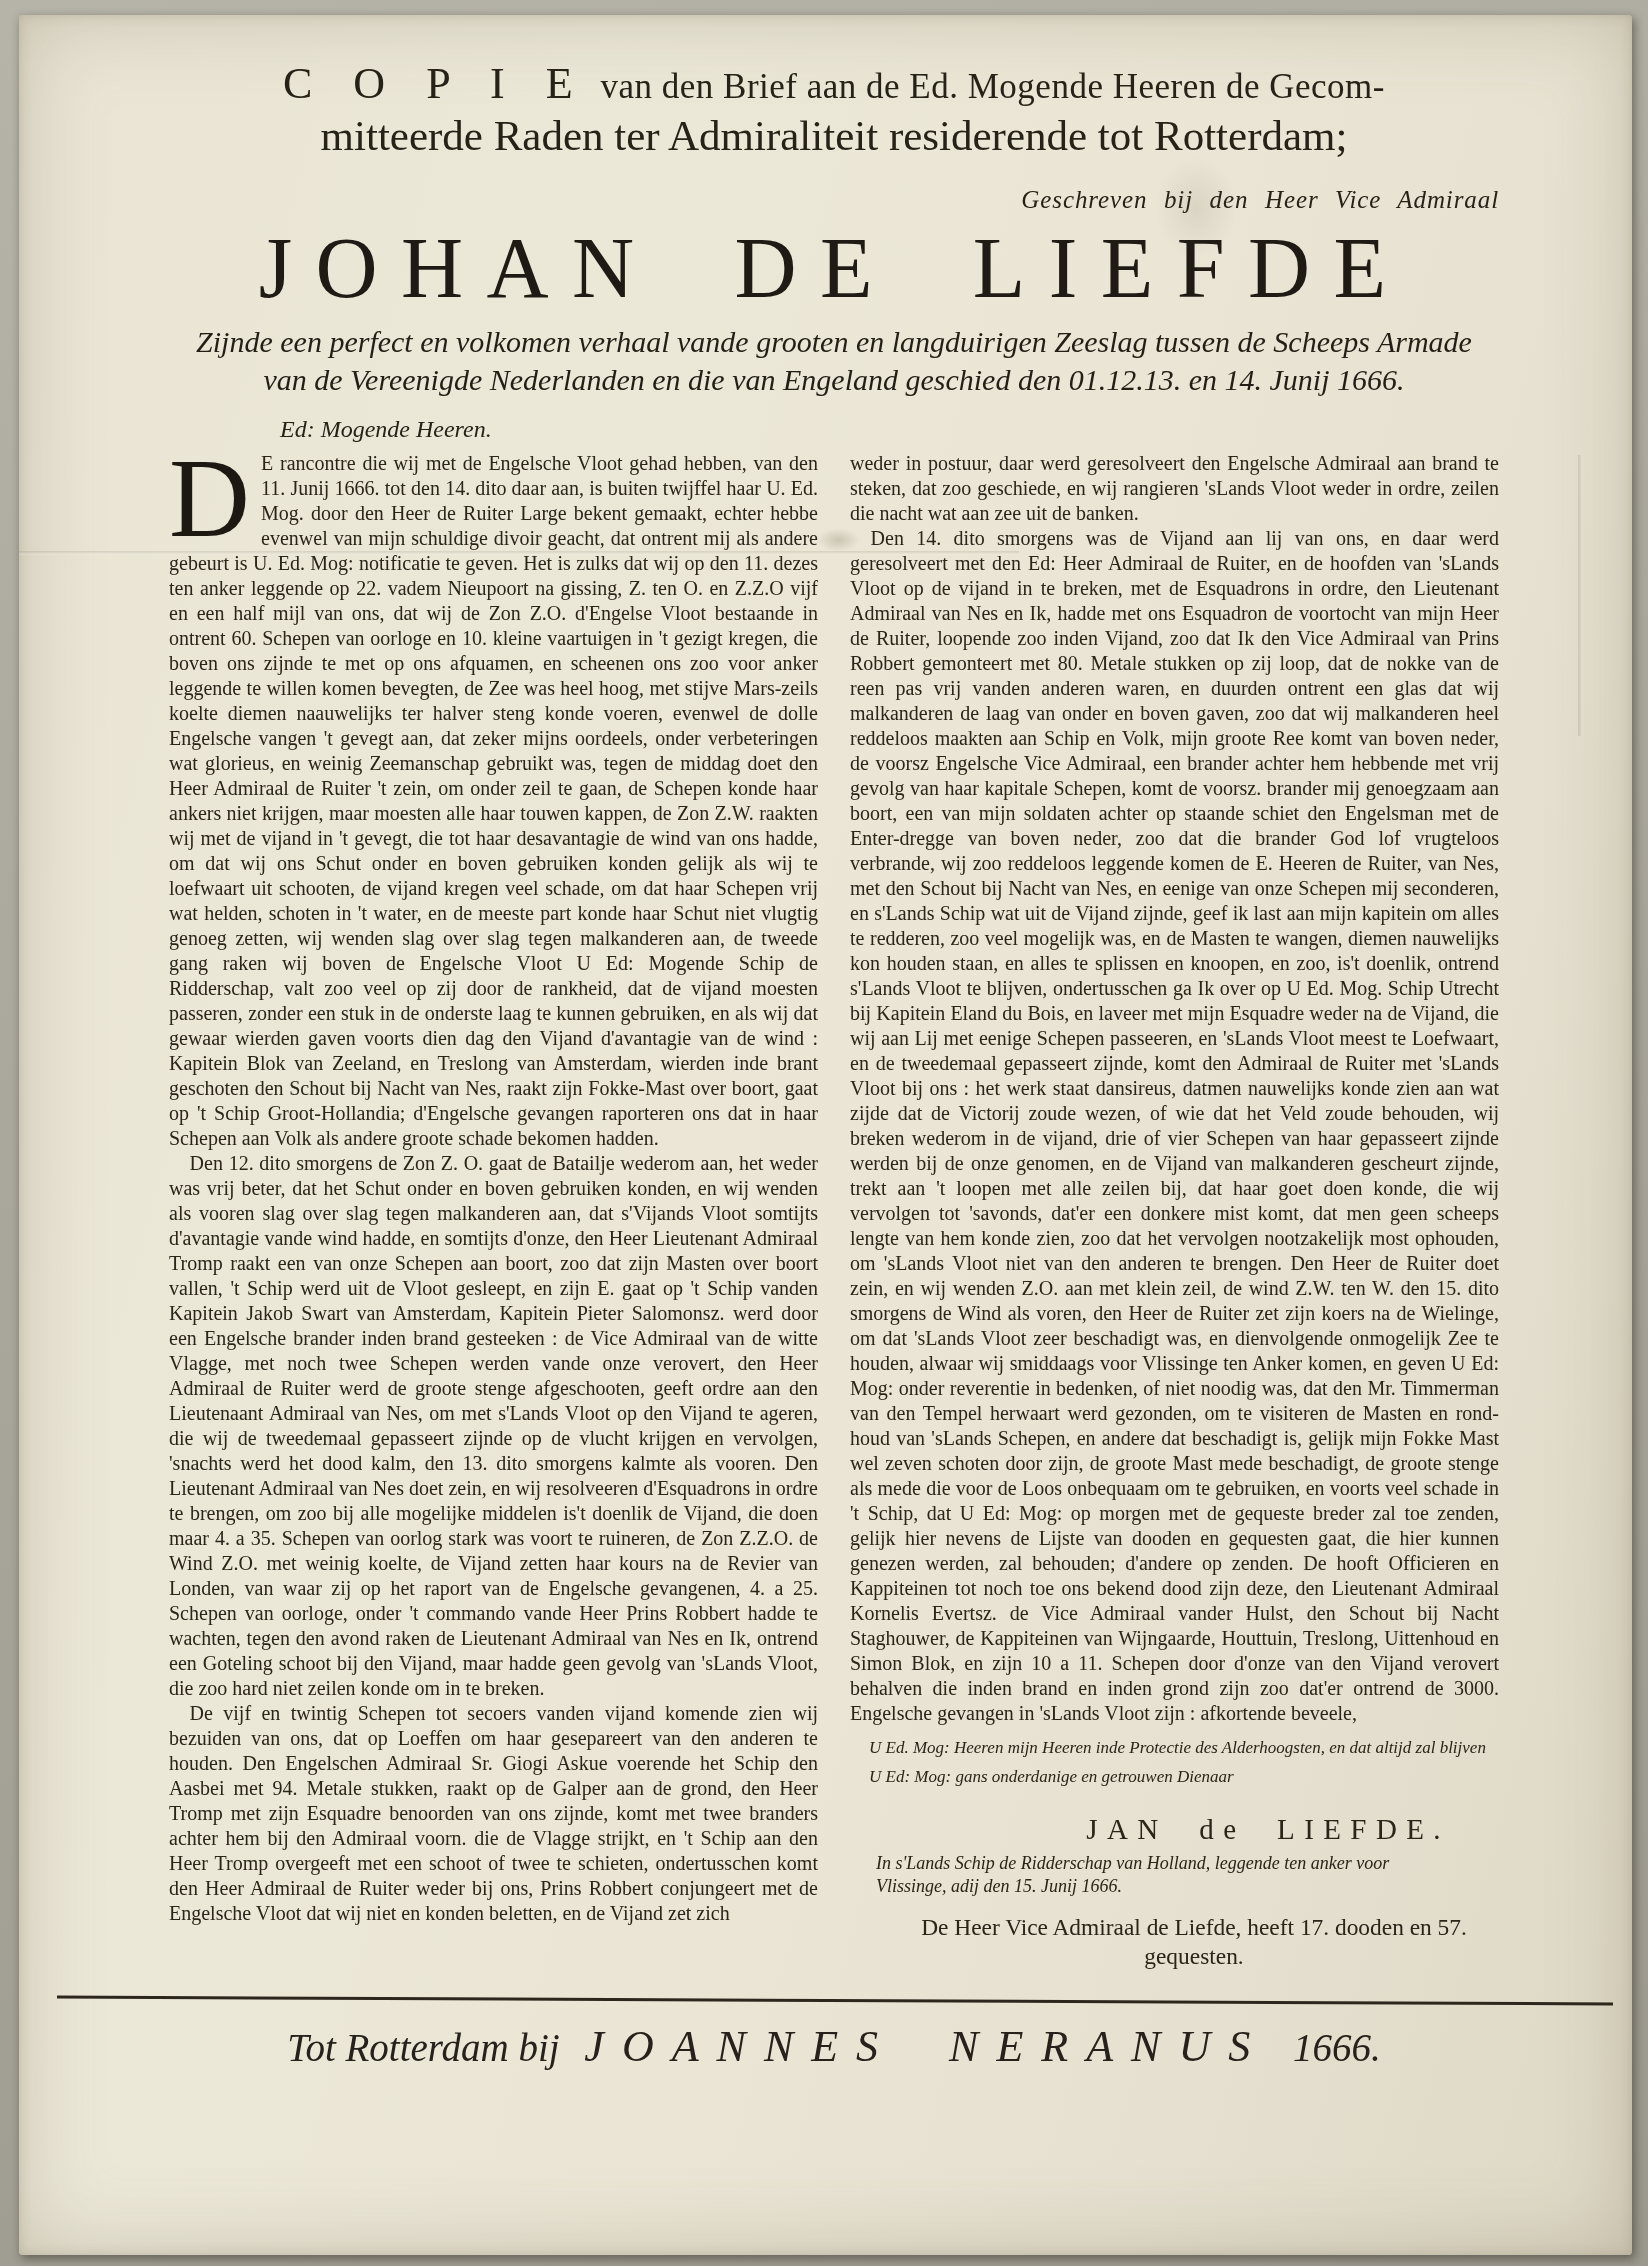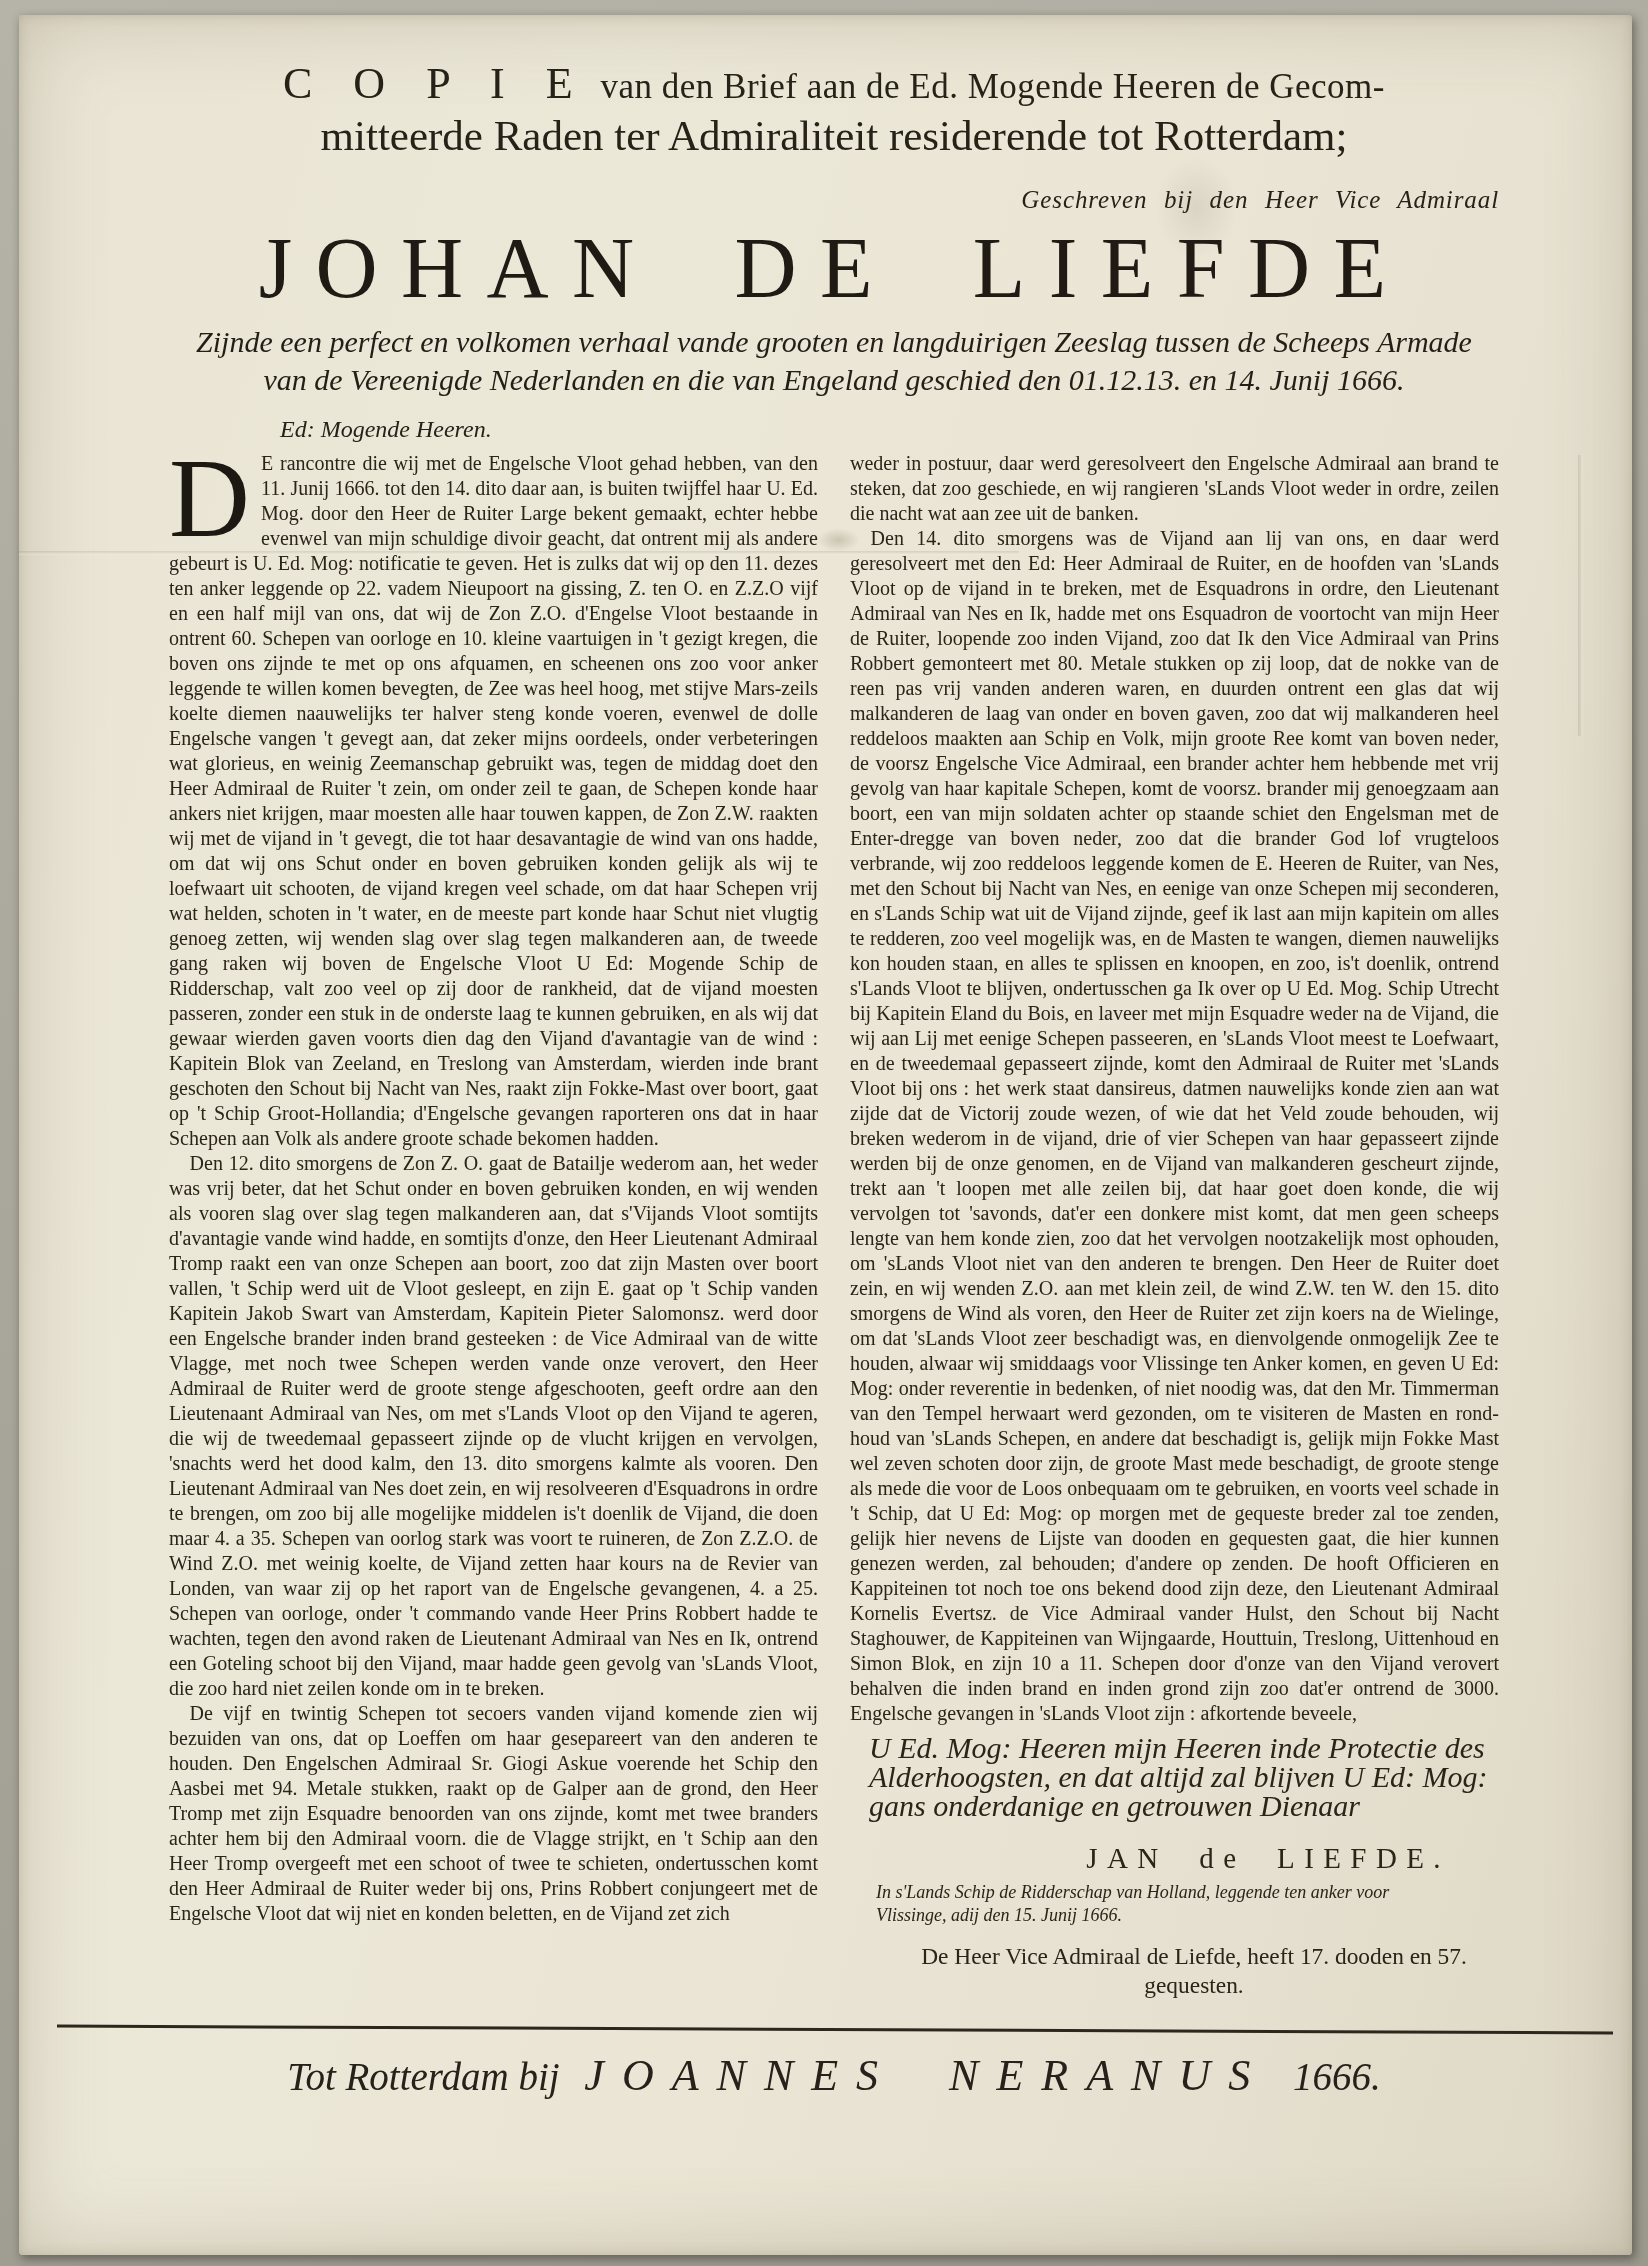--- a/index.html
+++ b/index.html
@@ -37,21 +37,21 @@
   .title{text-align:center;font-size:86px;letter-spacing:23.4px;word-spacing:32px;margin-top:3.7px;white-space:nowrap;color:#1f1a13;}
   .sub{ text-align:center;font-style:italic;font-size:30px;line-height:38px;margin-top:5.6px;color:#241f16;}
   .salutation{font-style:italic;font-size:24px;margin:17px 0 7.5px 111px;}
 
   .cols{display:flex;gap:32px;}
   .col{flex:1;text-align:justify;font-size:20px;line-height:25px;color:#2a2419;}
   .col p{margin:0;}
   .col p.ind{text-indent:20.6px;}
   .dropcap{float:left;font-size:112px;line-height:88px;padding:3.7px 11.2px 0 0;color:#1d1812;}
 
-  .vale{font-style:italic;font-size:30px;line-height:29px;margin:7.5px 0 0 19px;text-align:left;}
+  .vale{font-style:italic;font-size:17px;line-height:29px;margin:7.5px 0 0 19px;text-align:left;}
   .signature{font-size:29px;letter-spacing:9.4px;word-spacing:15px;text-align:right;padding-right:49px;margin-top:26px;white-space:nowrap;}
   .note{font-style:italic;font-size:18px;line-height:23.4px;margin:9.4px 0 0 26px;width:525px;text-align:left;}
   .casualty{font-size:23.4px;line-height:29px;margin:15px 0 0 58px;width:572px;text-align:center;}
 
   .rule{height:2.8px;background:#2c261d;margin:28px -114px 0 -112px;transform:rotate(.25deg);}
   .imprint{text-align:center;font-style:italic;font-size:39px;margin-top:19px;white-space:nowrap;color:#26211a;}
   .printer{font-size:44px;letter-spacing:18px;word-spacing:24px;margin:0 15px;}
 </style>
 </head>
 <body>

